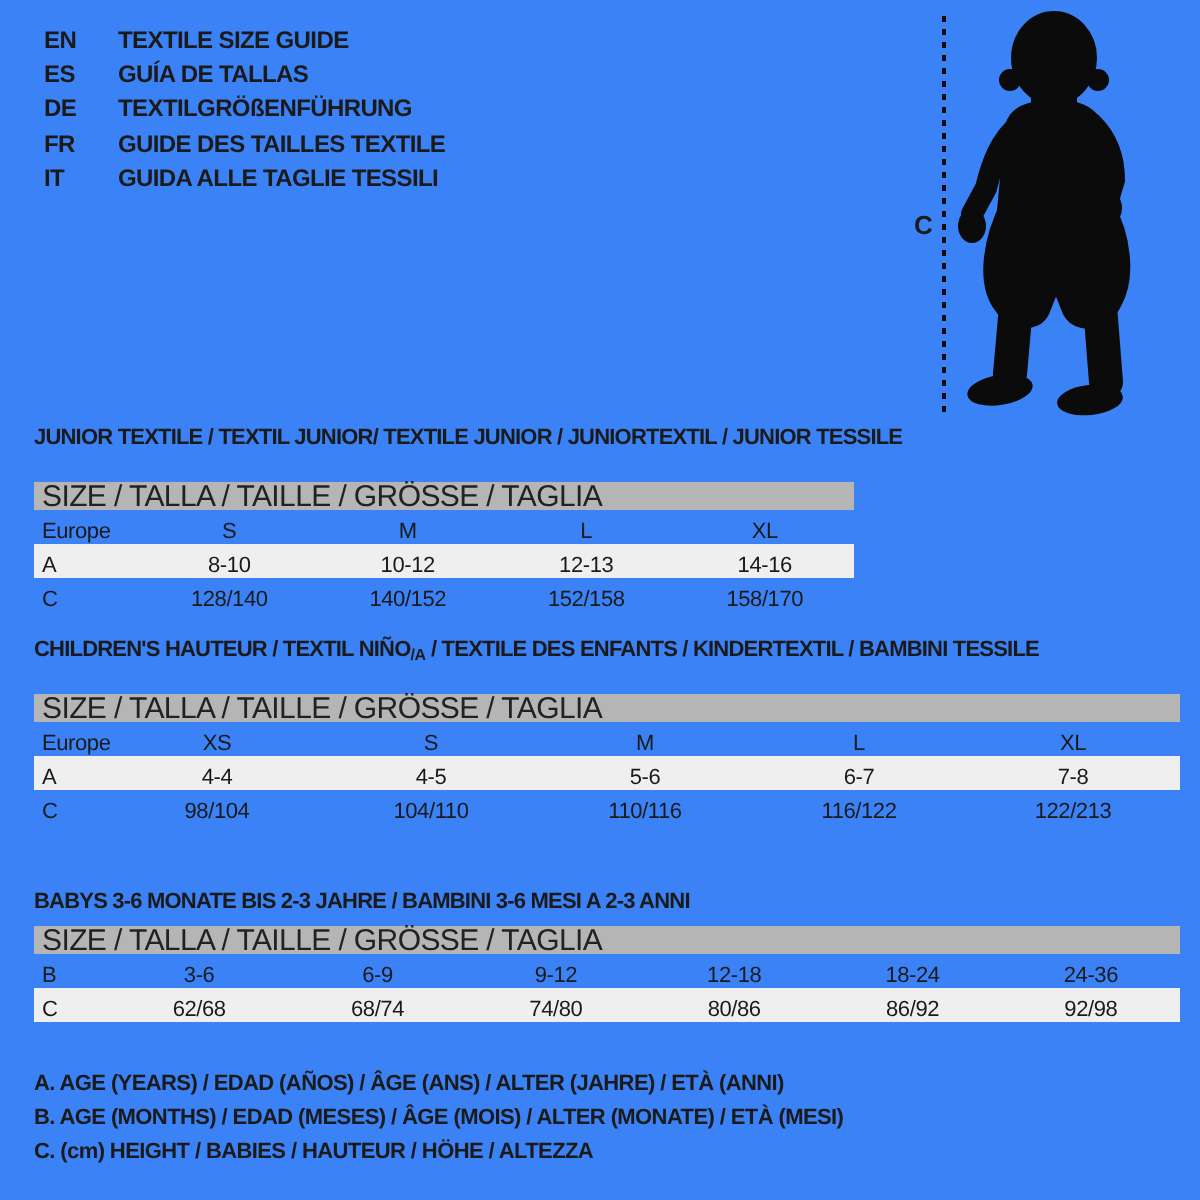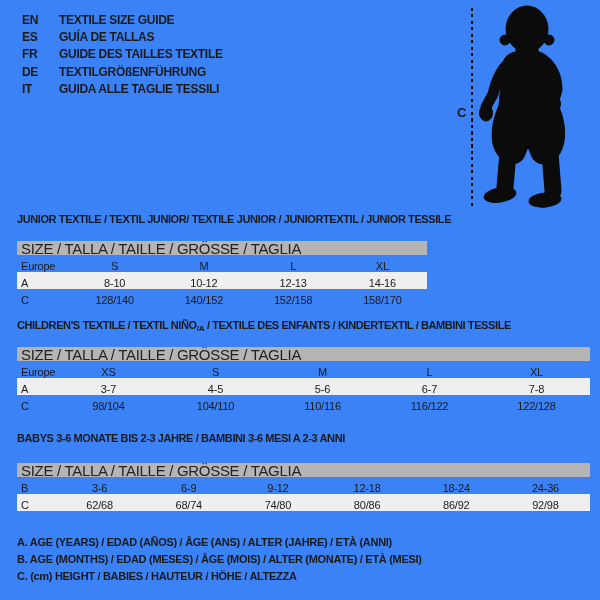--- a/index.html
+++ b/index.html
@@ -35,21 +35,21 @@
   .baby *{fill:var(--ink);stroke:var(--ink);}
 
   
   .sec-title{
     position:absolute;left:17px;font-weight:bold;font-size:11px;
     letter-spacing:-0.4px;white-space:nowrap;
   }
   .st1{top:213px;text-align:right;}
   .st2{top:319px;}
   .st3a{top:421px;}
-  .st3b{top:432px;}
+  .st3b{top:445px;}
   .sub-a{font-size:8px;position:relative;top:2px;letter-spacing:-0.2px;}
 
   
   .table{position:absolute;left:17px;font-size:11px;}
   .t1{top:241px;width:410px;}
   .t2{top:347px;width:573px;}
   .t3{top:463px;width:573px;}
   .band{
     height:14px;background:var(--band);display:flex;align-items:center;
     padding-left:4px;font-size:15px;letter-spacing:-0.3px;color:#222;
@@ -73,26 +73,26 @@
   <div class="lang-list">
     <div class="lang-row">
       <span class="lang-code">EN</span>
       <span class="lang-label">TEXTILE SIZE GUIDE</span>
     </div>
     <div class="lang-row">
       <span class="lang-code">ES</span>
       <span class="lang-label">GUÍA DE TALLAS</span>
     </div>
     <div class="lang-row">
+      <span class="lang-code">DE</span>
+      <span class="lang-label">TEXTILGRÖßENFÜHRUNG</span>
+    </div>
+    <div class="lang-row">
       <span class="lang-code">FR</span>
       <span class="lang-label">GUIDE DES TAILLES TEXTILE</span>
-    </div>
-    <div class="lang-row">
-      <span class="lang-code">DE</span>
-      <span class="lang-label">TEXTILGRÖßENFÜHRUNG</span>
     </div>
     <div class="lang-row">
       <span class="lang-code">IT</span>
       <span class="lang-label">GUIDA ALLE TAGLIE TESSILI</span>
     </div>
   </div>
 
   <div class="height-line"></div>
   <div class="c-label">C</div>
   <svg class="baby" width="118" height="205" viewBox="0 0 118 205" aria-hidden="true">
@@ -144,49 +144,49 @@
     <div class="trow">
       <span class="tlabel">C</span>
       <span class="tcell">128/140</span>
       <span class="tcell">140/152</span>
       <span class="tcell">152/158</span>
       <span class="tcell">158/170</span>
     </div>
   </div>
 
   <div class="sec-title st2">
-    <span>CHILDREN'S TEXTILE / TEXTIL NIÑO</span><span class="sub-a">/A</span><span> / TEXTILE DES ENFANTS / KINDERTEXTIL / BAMBINI TESSILE</span>
+    <span>CHILDREN'S HAUTEUR / TEXTIL NIÑO</span><span class="sub-a">/A</span><span> / TEXTILE DES ENFANTS / KINDERTEXTIL / BAMBINI TESSILE</span>
   </div>
   <div class="table t2">
     <div class="band">
       <span>SIZE / TALLA / TAILLE / GRÖSSE / TAGLIA</span>
     </div>
     <div class="trow">
       <span class="tlabel">Europe</span>
       <span class="tcell">XS</span>
       <span class="tcell">S</span>
       <span class="tcell">M</span>
       <span class="tcell">L</span>
       <span class="tcell">XL</span>
     </div>
     <div class="trow alt">
       <span class="tlabel">A</span>
-      <span class="tcell">3-7</span>
+      <span class="tcell">4-4</span>
       <span class="tcell">4-5</span>
       <span class="tcell">5-6</span>
       <span class="tcell">6-7</span>
       <span class="tcell">7-8</span>
     </div>
     <div class="trow">
       <span class="tlabel">C</span>
       <span class="tcell">98/104</span>
       <span class="tcell">104/110</span>
       <span class="tcell">110/116</span>
       <span class="tcell">116/122</span>
-      <span class="tcell">122/128</span>
+      <span class="tcell">122/213</span>
     </div>
   </div>
 
   <div class="sec-title st3b">BABYS 3-6 MONATE BIS 2-3 JAHRE / BAMBINI 3-6 MESI A 2-3 ANNI</div>
   <div class="table t3">
     <div class="band">
       <span>SIZE / TALLA / TAILLE / GRÖSSE / TAGLIA</span>
     </div>
     <div class="trow">
       <span class="tlabel">B</span>

